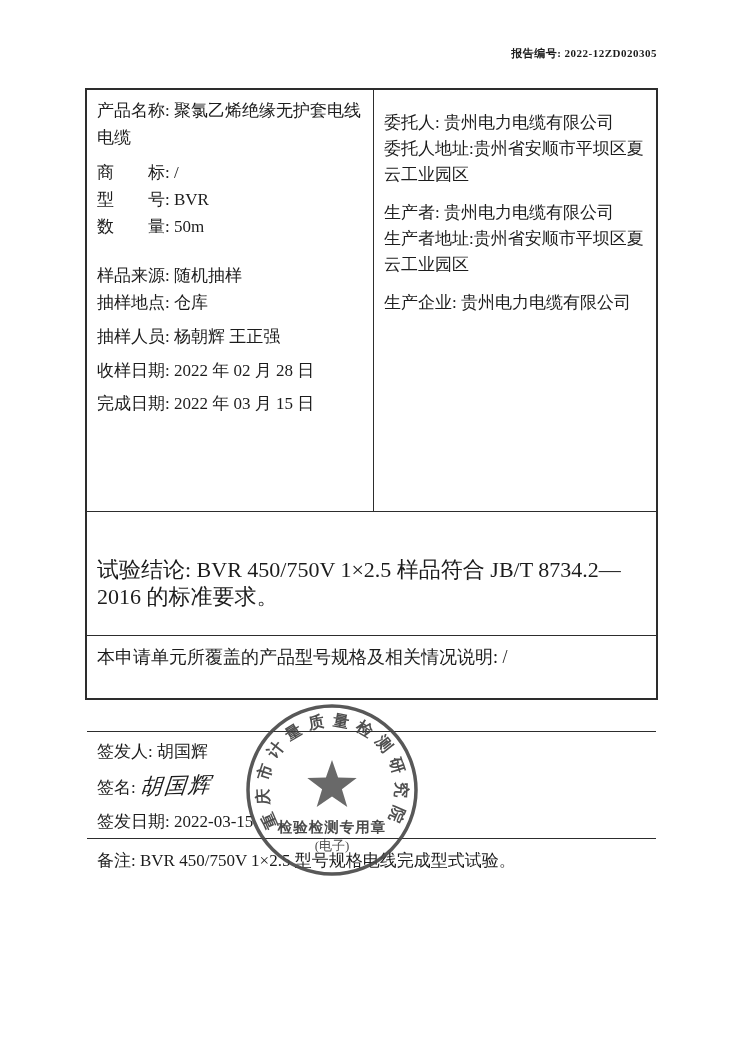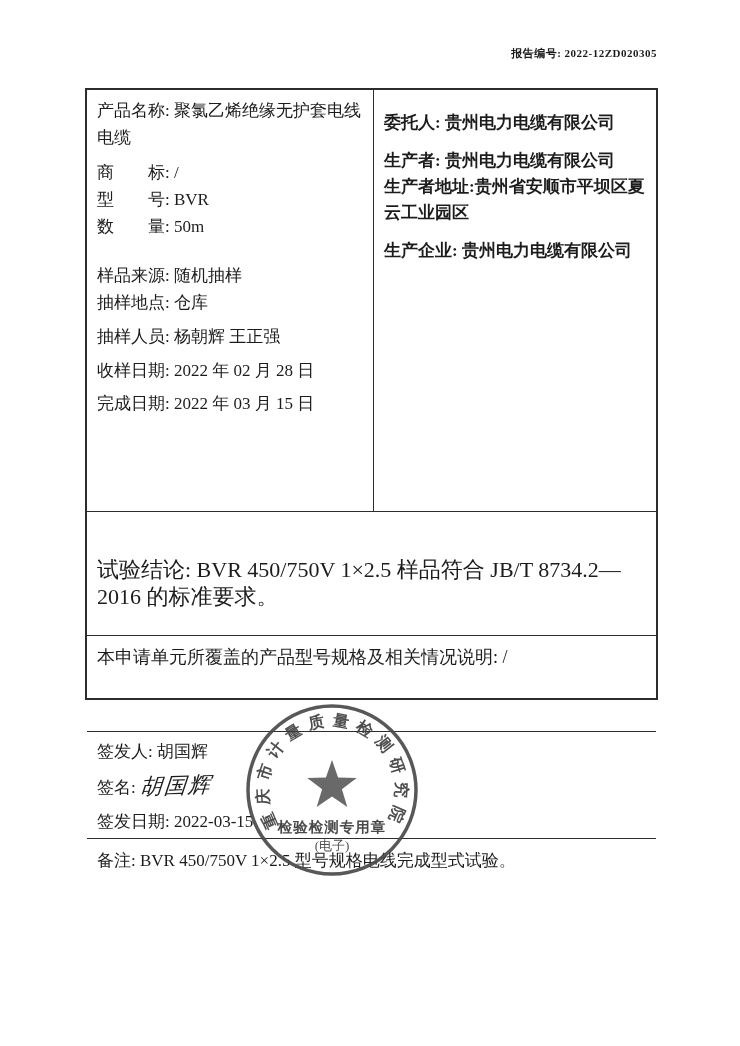--- a/index.html
+++ b/index.html
@@ -12,21 +12,21 @@
     position:absolute; top:46px; left:0; width:657px; text-align:right;
     font-size:11px; font-weight:bold; letter-spacing:0.5px;
   }
   .tbl {
     position:absolute; left:85px; top:88px; width:573px; height:612px;
     border:2px solid #2d2d2d;
   }
   .row { width:100%; border-top:1.5px solid #2d2d2d; }
   .row.first { border-top:none; display:flex; height:421px; }
   .cellL { width:287px; border-right:1.5px solid #2d2d2d; padding:7px 8px 0 10px; }
-  .cellR { flex:1; padding:20px 8px 0 10px;font-weight:bold; }
+  .cellR { flex:1; padding:20px 8px 0 10px; }
   .line { font-size:17px; line-height:26px; }
   .cellL .line { line-height:27px; }
   .mt8  { margin-top:8px; }
   .mt7  { margin-top:7px; }
   .mt6  { margin-top:6px; }
   .mt22 { margin-top:22px; }
   .mt12 { margin-top:12px; }
   .row2 { height:124px; padding:44px 12px 0 10px; font-size:22px; line-height:27px; }
   .row3 { height:96px;  padding:8px 12px 0 10px;  font-size:18px; line-height:26px; }
   .row4 { height:107px; padding:7px 12px 0 10px;  font-size:17px; }
@@ -59,20 +59,21 @@
         <div class="line">型　　号: BVR</div>
         <div class="line">数　　量: 50m</div>
         <div class="line mt22">样品来源: 随机抽样</div>
         <div class="line">抽样地点: 仓库</div>
         <div class="line mt7">抽样人员: 杨朝辉 王正强</div>
         <div class="line mt7">收样日期: 2022 年 02 月 28 日</div>
         <div class="line mt6">完成日期: 2022 年 03 月 15 日</div>
       </div>
       <div class="cellR">
         <div class="line">委托人: 贵州电力电缆有限公司</div>
+        <div class="line">委托人地址:贵州省安顺市平坝区夏云工业园区</div>
         <div class="line mt12">生产者: 贵州电力电缆有限公司</div>
         <div class="line">生产者地址:贵州省安顺市平坝区夏云工业园区</div>
         <div class="line mt12">生产企业: 贵州电力电缆有限公司</div>
       </div>
     </div>
 
     <div class="row row2">
       <span>试验结论: BVR 450/750V 1×2.5 样品符合 JB/T 8734.2—2016 的标准要求。</span>
     </div>
 

